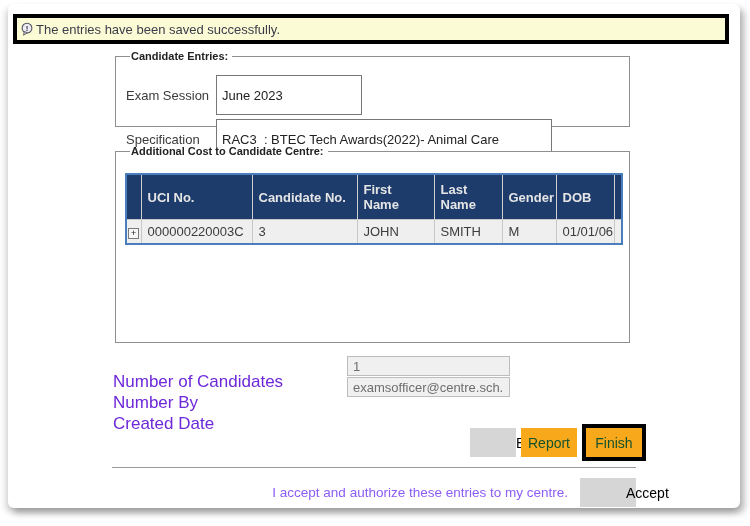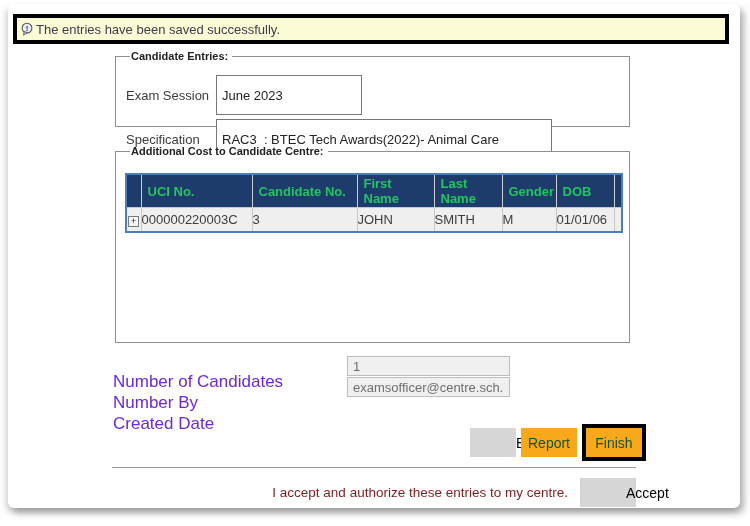--- a/index.html
+++ b/index.html
@@ -43,25 +43,25 @@
   .tbox.session { width: 146px; }
   .tbox.spec    { width: 336px; }
 
   
   .grid {
     margin: 16px 0 0 9px; width: 496px;
     border-collapse: collapse; border: 2px solid #4a7ebd;
     font-size: 13px; table-layout: fixed;
   }
   .grid th {
-    background: #1d3c6b; color: #22c55e; font-weight: bold; text-align: left;
-    padding: 1px 6px; border-right: 1px solid #cfcfcf; height: 28px;
+    background: #1d3c6b; color: #e5e5e5; font-weight: bold; text-align: left;
+    padding: 7px 6px; border-right: 1px solid #cfcfcf; height: 28px;
   }
   .grid td {
-    background: #efefef; color: #3c3c3c; padding: 3px 0;
+    background: #efefef; color: #3c3c3c; padding: 3px 6px;
     border-right: 1px solid #c8c8c8; border-top: 1px solid #c8c8c8; height: 24px;
     overflow: hidden; white-space: nowrap;
   }
   .col-exp { width: 15px; } .col-uci { width: 111px; } .col-cand { width: 105px; }
   .col-first { width: 77px; } .col-last { width: 68px; } .col-gen { width: 54px; }
   .col-dob { width: 58px; } .col-end { width: 8px; }
   td.expcell { padding: 2px 1px; text-align: center; }
   .expander {
     display: inline-block; width: 11px; height: 11px; line-height: 9px;
     border: 1px solid #7a7a7a; background: #f7f7f7; color: #222222;
@@ -97,21 +97,21 @@
   .divider {
     position: absolute; top: 463px; left: 104px; width: 524px; height: 1px;
     background: #9a9a9a;
   }
 
   
   .accept-row {
     position: absolute; top: 474px; left: 104px; width: 524px;
     display: flex; justify-content: flex-end; align-items: center; gap: 12px;
   }
-  .accept-row .accept-label { font-size: 13.5px; color: #7f1d1d; }
+  .accept-row .accept-label { font-size: 13.5px; color: #8b5cf6; }
   .btn-accept { width: 56px; }
 </style>
 </head>
 <body>
 
 <div class="stage">
   <div class="card">
 
     <div class="banner">
       <span class="icon">

